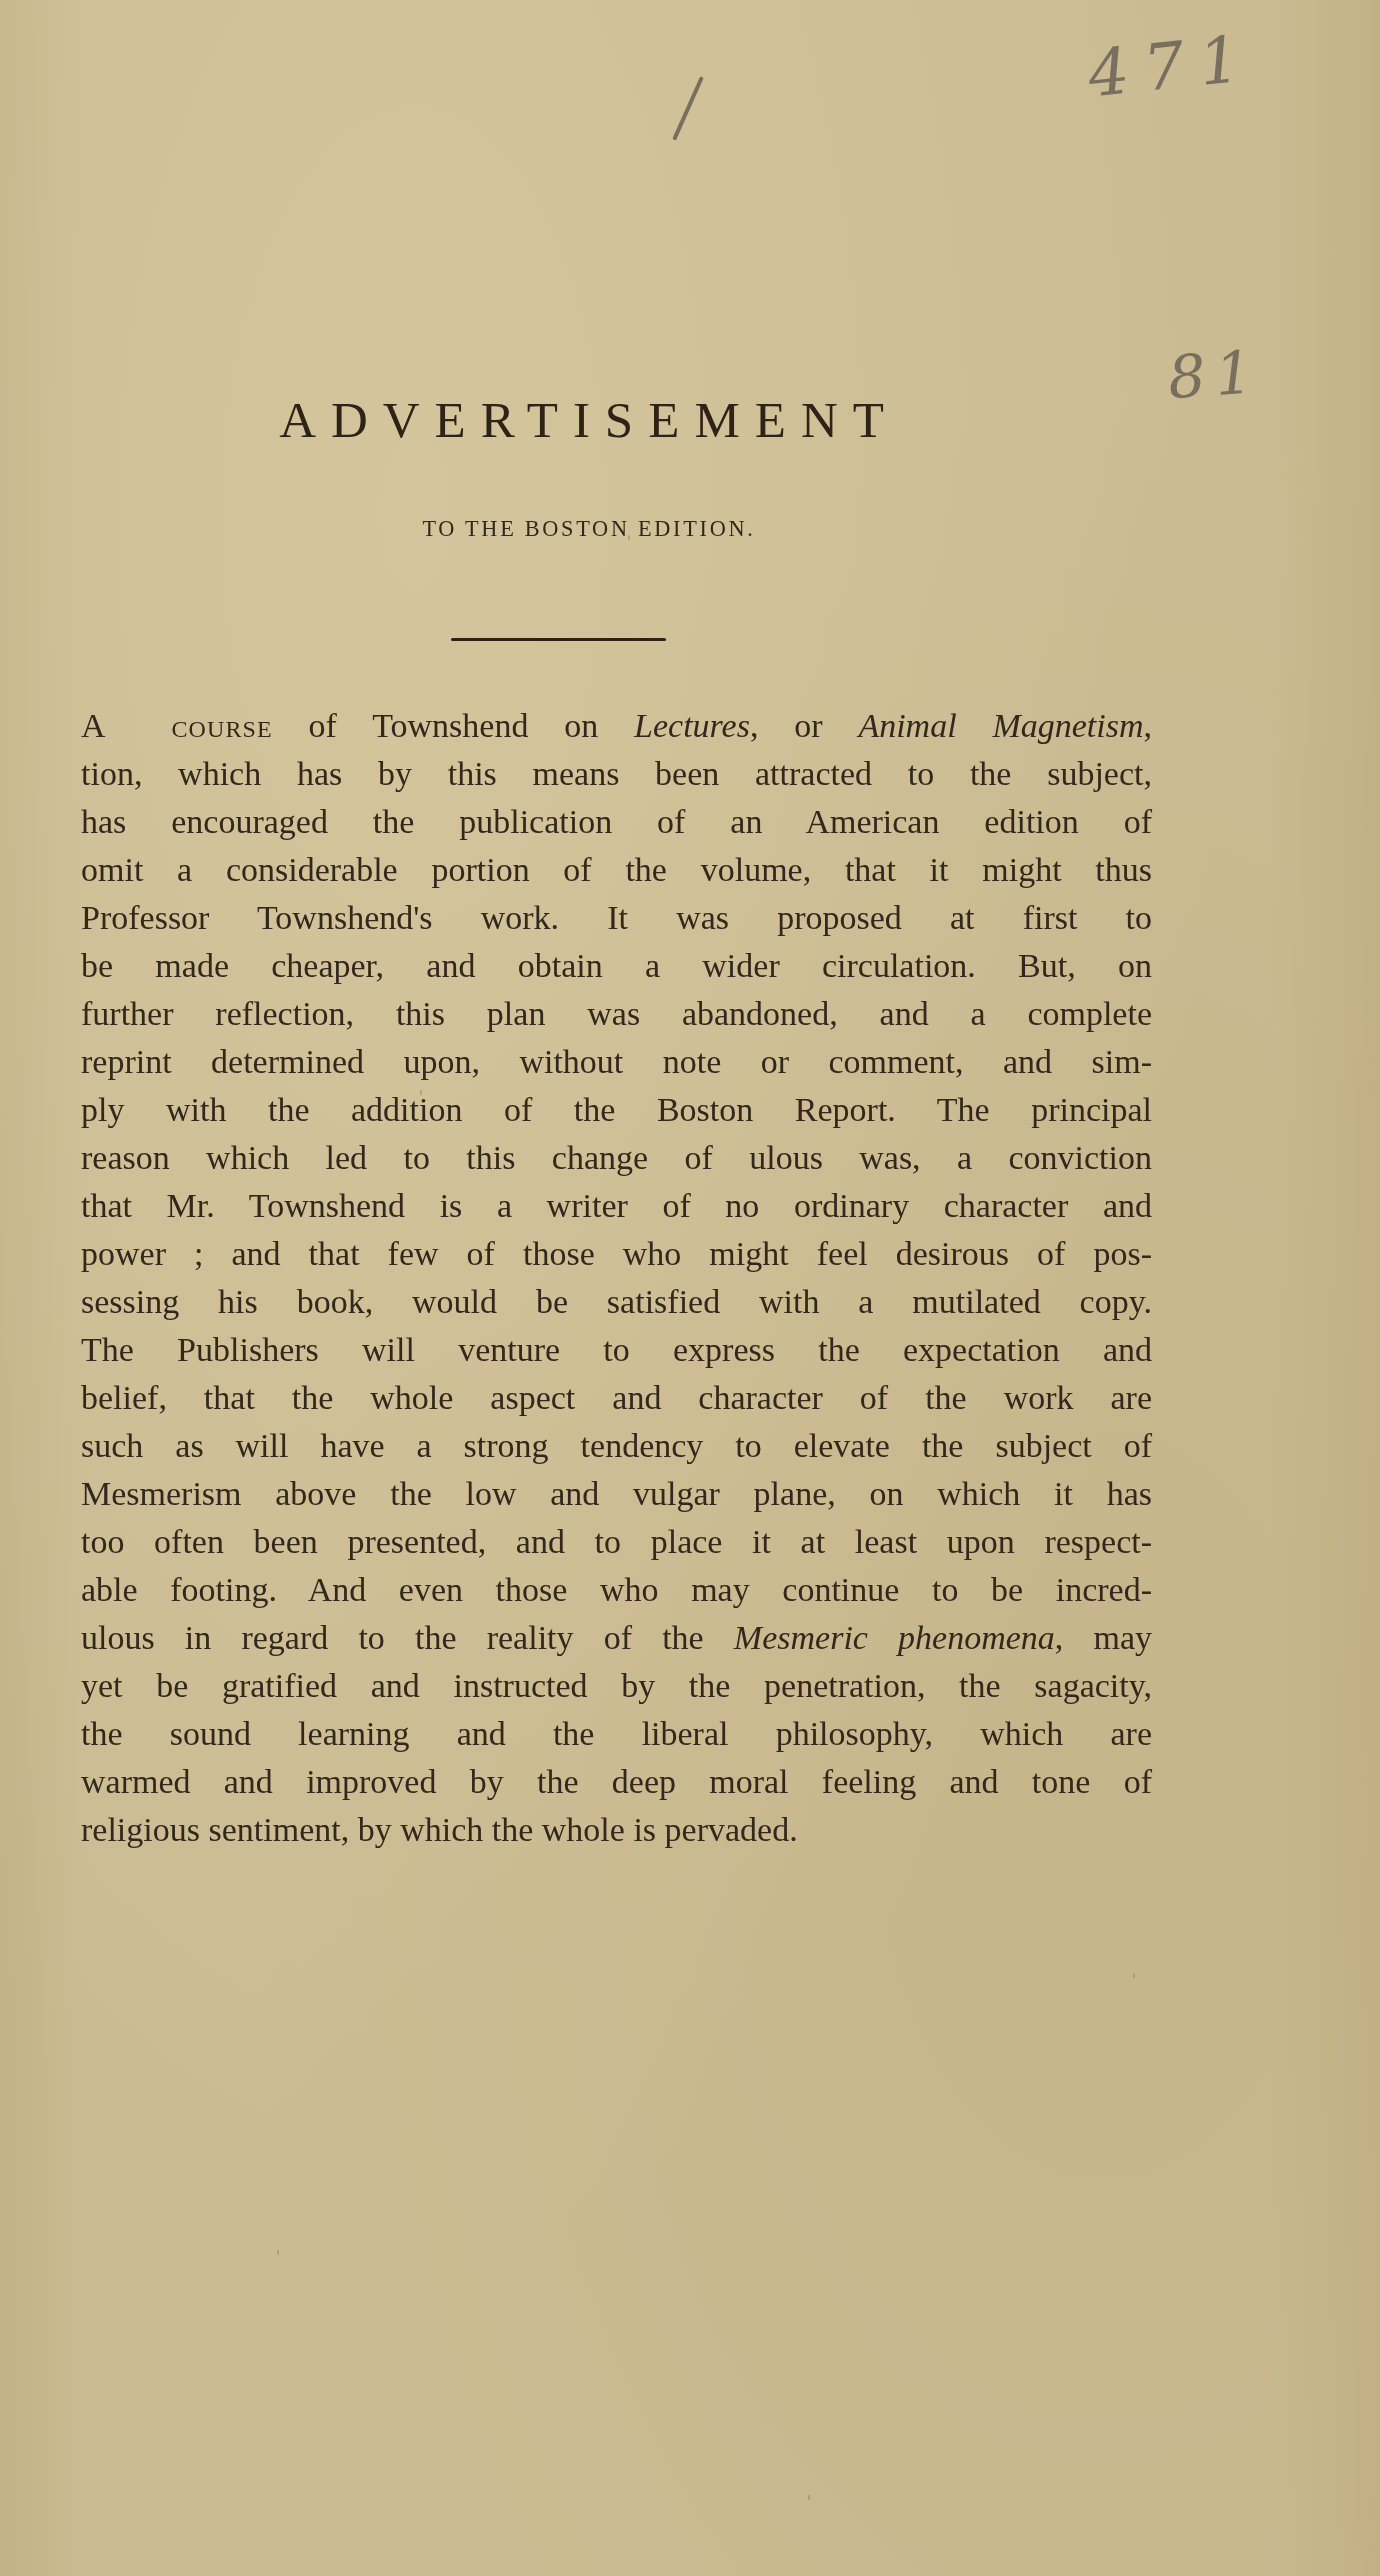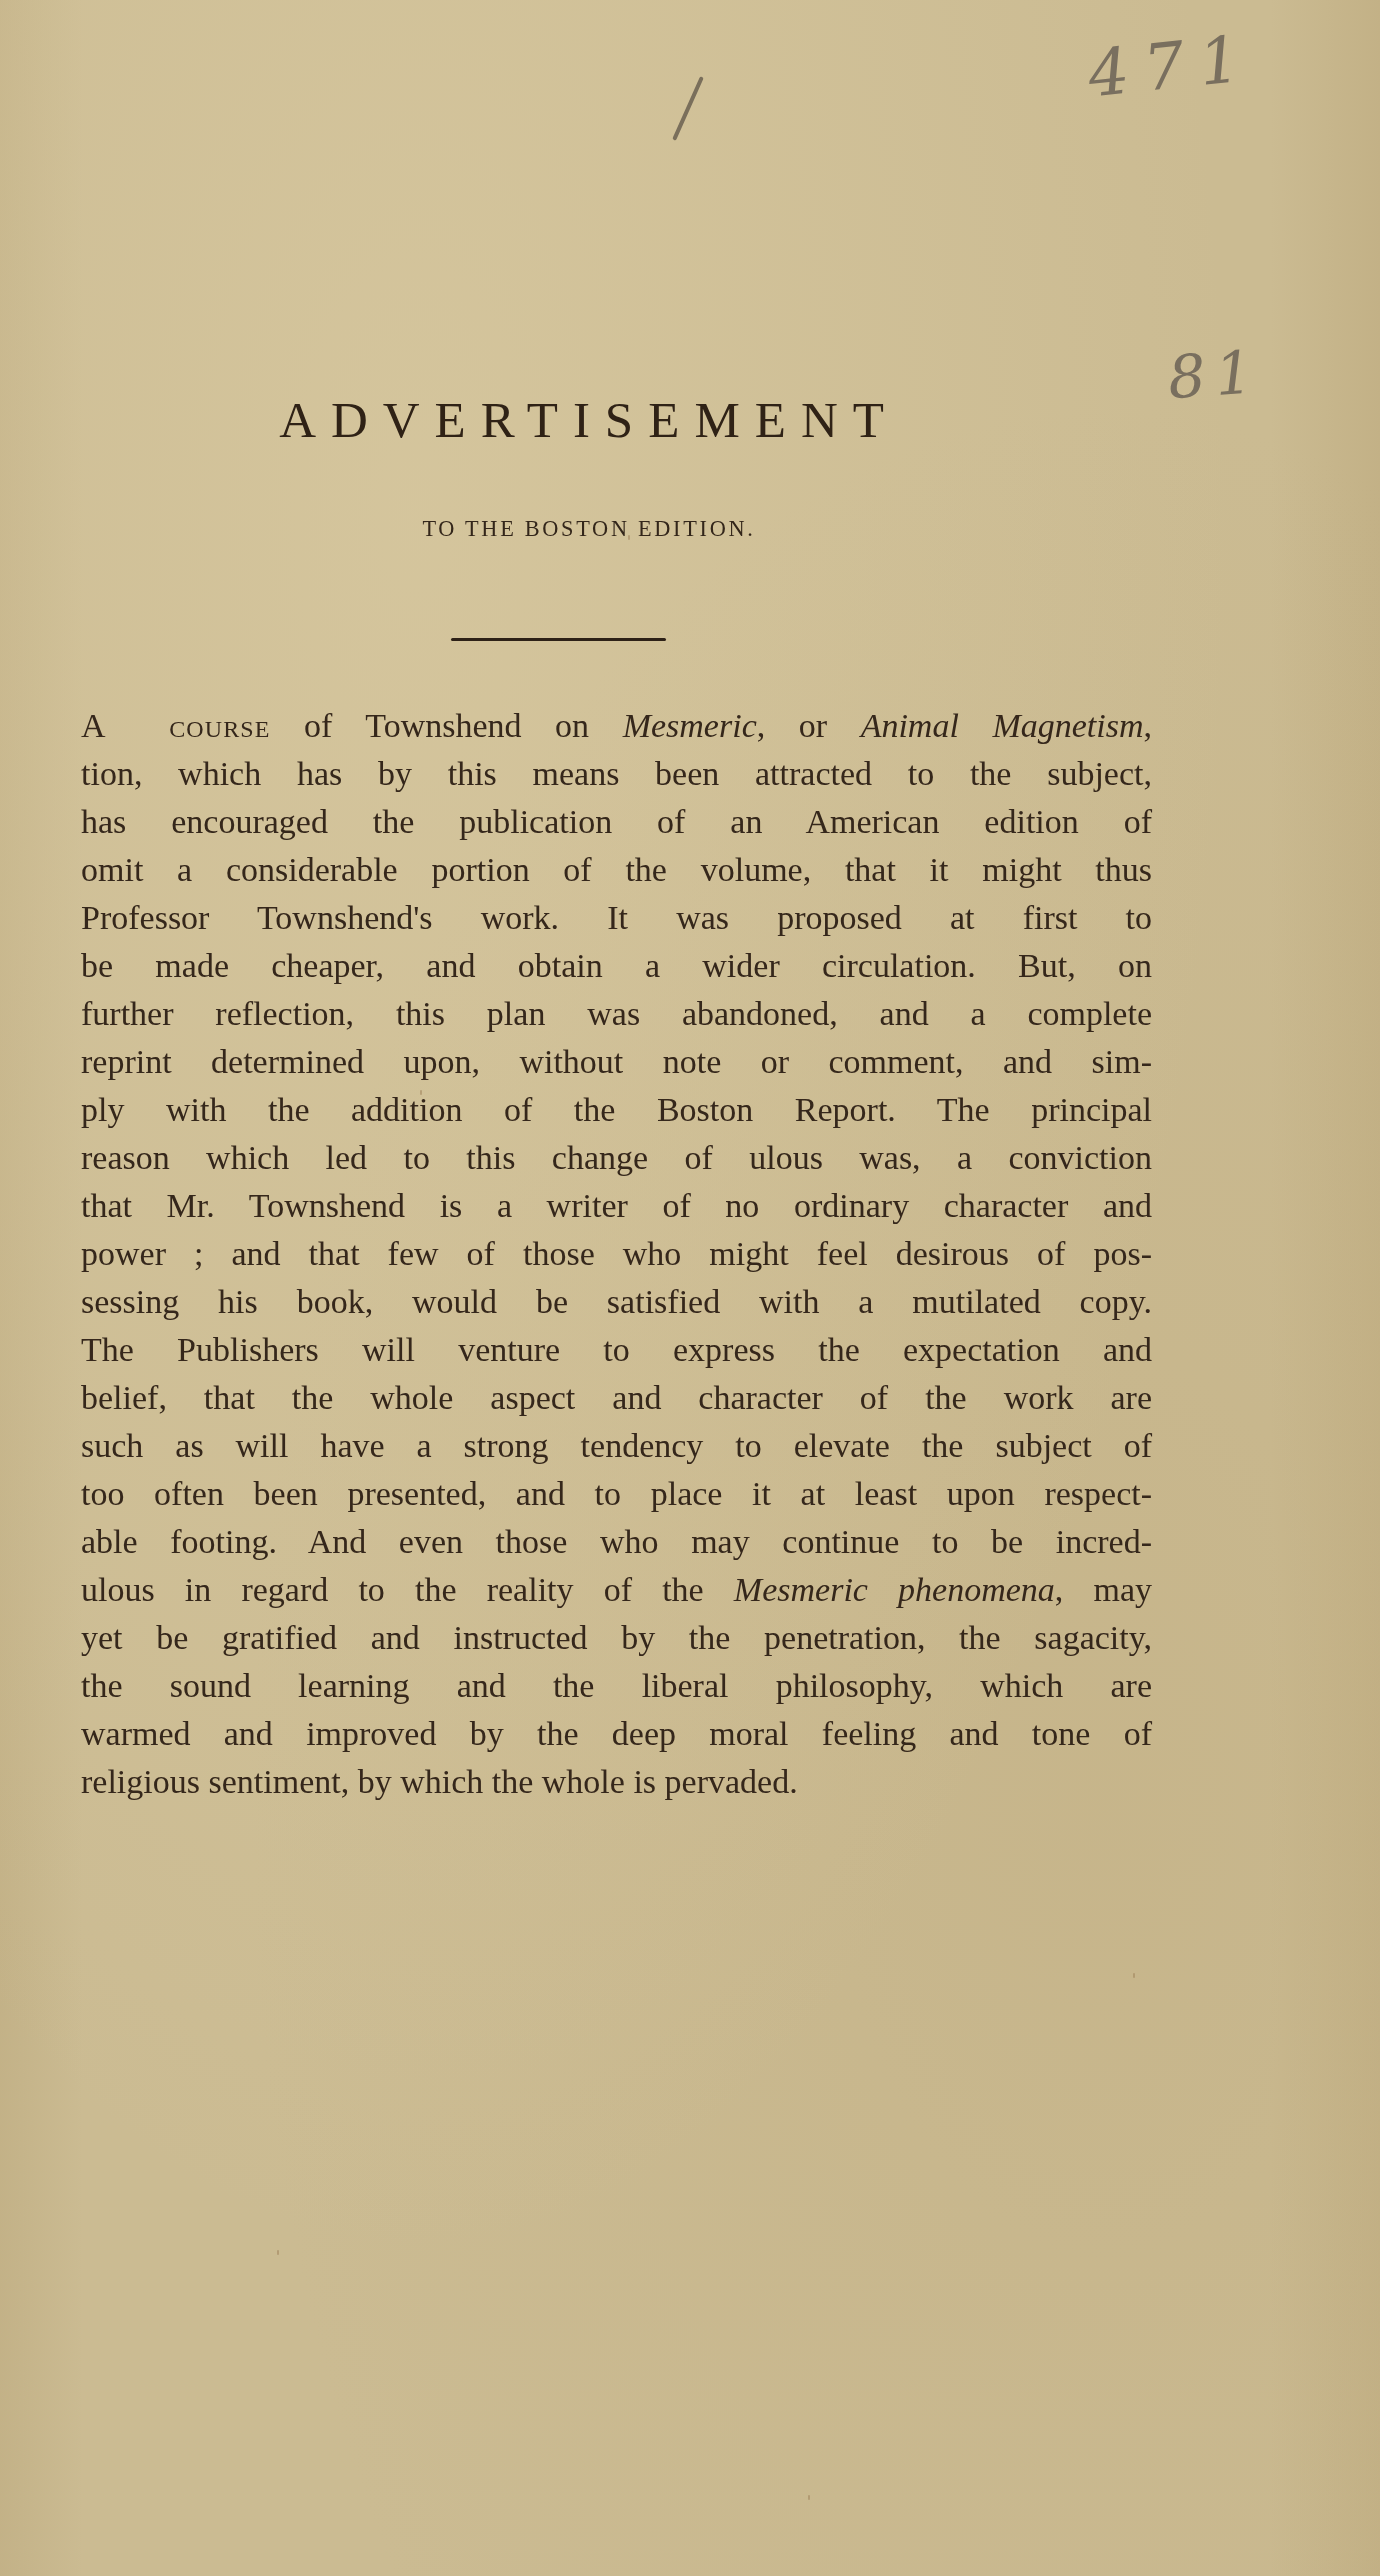--- a/index.html
+++ b/index.html
@@ -123,36 +123,37 @@
 
   <div class="hand hand-top">471</div>
   <div class="pencil-slash"></div>
   <div class="hand hand-side">81</div>
 
   <h1 class="title" style="margin-top:0;margin-bottom:0;font-weight:normal;">ADVERTISEMENT</h1>
   <div class="subtitle">TO THE BOSTON EDITION.</div>
   <div class="rule"></div>
 
   <div class="body-text" id="body-text">
-      <div class="line"><span>A </span><span class="sc">course</span><span> of Townshend on </span><em>Mesmeric</em><span>, or </span><em>Animal Magnetism</em><span>,</span></div>
+      <div class="line"><span>A </span><span class="sc">course</span><span> of Townshend on </span><em>Lectures</em><span>, or </span><em>Animal Magnetism</em><span>,</span></div>
       <div class="line"><span>tion, which has by this means been attracted to the subject,</span></div>
       <div class="line"><span>has encouraged the publication of an American edition of</span></div>
       <div class="line"><span>omit a considerable portion of the volume, that it might thus</span></div>
       <div class="line"><span>Professor Townshend's work.  It was proposed at first to</span></div>
       <div class="line"><span>be made cheaper, and obtain a wider circulation.  But, on</span></div>
       <div class="line"><span>further reflection, this plan was abandoned, and a complete</span></div>
       <div class="line"><span>reprint determined upon, without note or comment, and sim-</span></div>
       <div class="line"><span>ply with the addition of the Boston Report.  The principal</span></div>
       <div class="line"><span>reason which led to this change of ulous was, a conviction</span></div>
       <div class="line"><span>that Mr. Townshend is a writer of no ordinary character and</span></div>
       <div class="line"><span>power ; and that few of those who might feel desirous of pos-</span></div>
       <div class="line"><span>sessing his book, would be satisfied with a mutilated copy.</span></div>
       <div class="line"><span>The Publishers will venture to express the expectation and</span></div>
       <div class="line"><span>belief, that the whole aspect and character of the work are</span></div>
       <div class="line"><span>such as will have a strong tendency to elevate the subject of</span></div>
+      <div class="line"><span>Mesmerism above the low and vulgar plane, on which it has</span></div>
       <div class="line"><span>too often been presented, and to place it at least upon respect-</span></div>
       <div class="line"><span>able footing.  And even those who may continue to be incred-</span></div>
       <div class="line"><span>ulous in regard to the reality of the </span><em>Mesmeric phenomena</em><span>, may</span></div>
       <div class="line"><span>yet be gratified and instructed by the penetration, the sagacity,</span></div>
       <div class="line"><span>the sound learning and the liberal philosophy, which are</span></div>
       <div class="line"><span>warmed and improved by the deep moral feeling and tone of</span></div>
       <div class="line last"><span>religious sentiment, by which the whole is pervaded.</span></div>
     </div>
 
   <div class="speck" style="left:420px;top:1090px;"></div>

